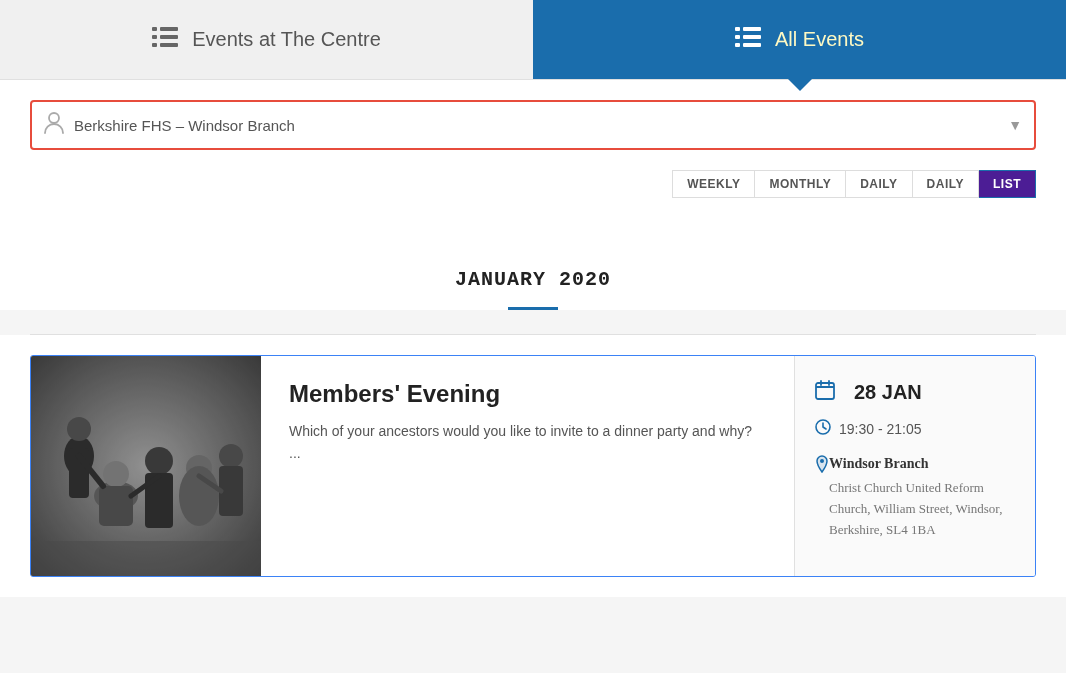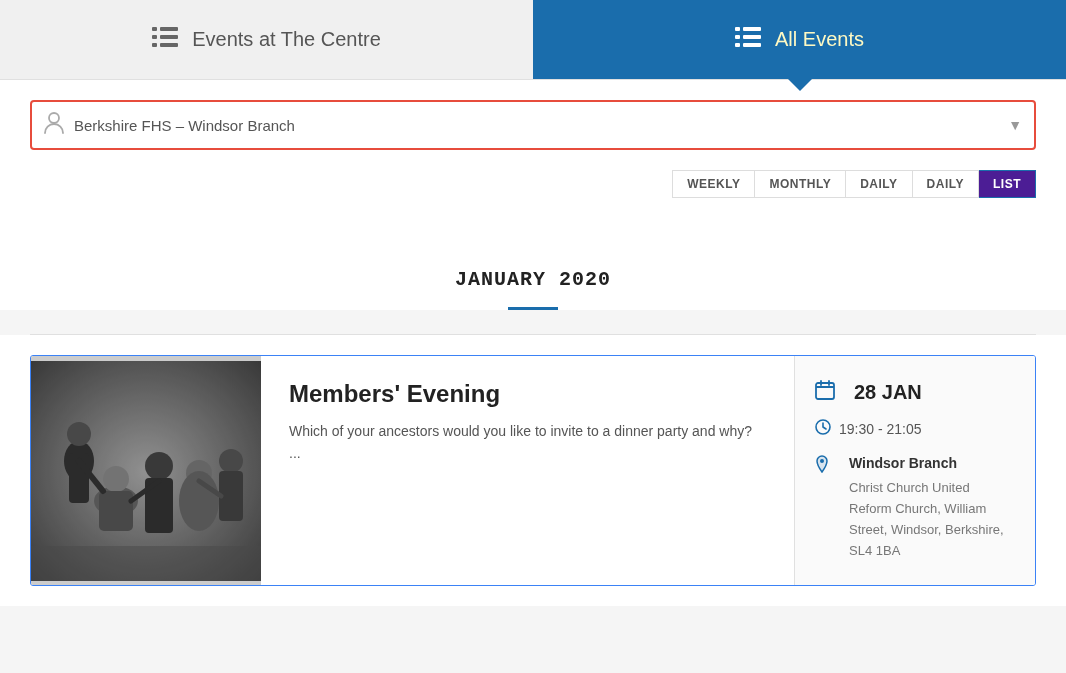--- a/index.html
+++ b/index.html
@@ -215,23 +215,24 @@
       font-size: 14px;
       color: #555;
       margin-bottom: 14px;
     }
     .clock-icon {
       color: #1a6dac;
       font-size: 16px;
     }
     .event-location {
       display: flex;
-      gap: 20px;
+      gap: 0;
       font-size: 14px;
       color: #555;
+      font-family: Liberation Serif, serif;
     }
     .location-icon {
       color: #1a6dac;
       font-size: 16px;
       flex-shrink: 0;
       margin-top: 2px;
     }
     .location-details {
       line-height: 1.5;
     }

